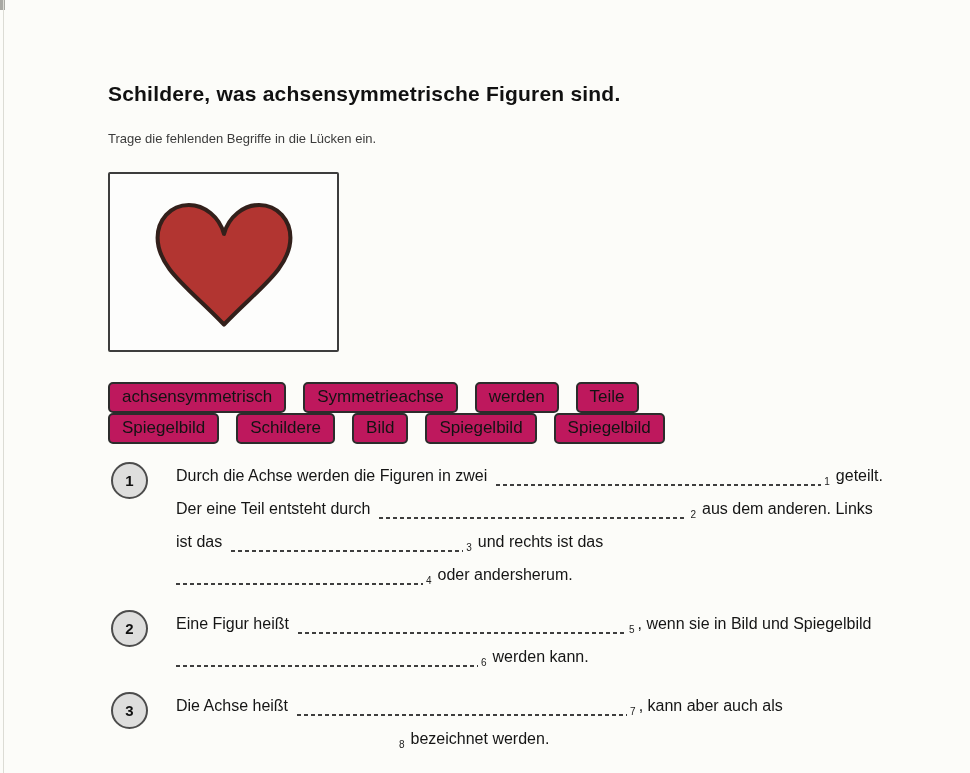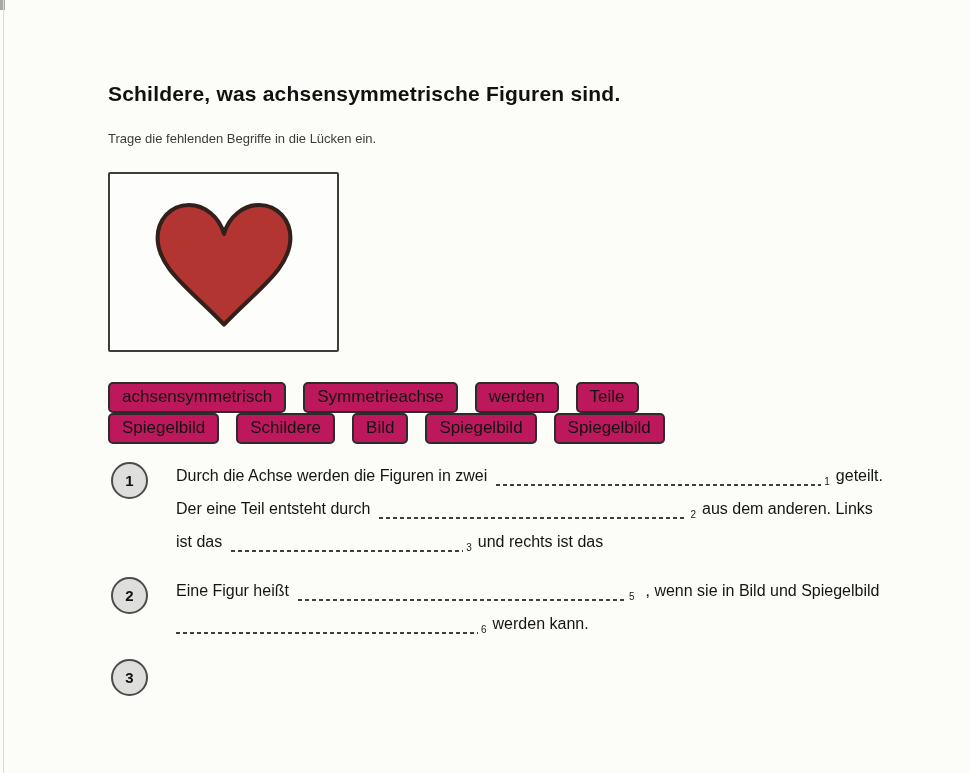--- a/index.html
+++ b/index.html
@@ -50,21 +50,21 @@
   .blank {
     display:inline-block; height:3px;
     background-image:repeating-linear-gradient(90deg,#3e3e3e 0 4px,transparent 4px 7px);
     background-size:100% 2px; background-repeat:no-repeat; background-position:0 100%;
     margin:0 3px 0 9px; transform:translateY(5px);
   }
   .q-line > .blank:first-child { margin-left:0; }
   .blank.noline { background:none; }
   .bnum { font-size:10px; position:relative; top:4px; color:#222; }
   .qt-post { margin-left:6px; }
-  .qt-post.tight { margin-left:11px; }
+  .qt-post.tight { margin-left:3px; }
 </style>
 </head>
 <body>
 
 <div class="page">
   <div class="edge-top-notch"></div>
   <div class="edge-left-line"></div>
 
   <div class="content">
 
@@ -106,20 +106,23 @@
         <div class="q-body">
           <div class="q-line">
             <span class="qt-pre">Durch die Achse werden die Figuren in zwei</span><span class="blank" style="width:325px"></span><span class="bnum">1</span><span class="qt-post">geteilt.</span>
           </div>
           <div class="q-line">
             <span class="qt-pre">Der eine Teil entsteht durch</span><span class="blank" style="width:308px"></span><span class="bnum">2</span><span class="qt-post">aus dem anderen. Links</span>
           </div>
           <div class="q-line">
             <span class="qt-pre">ist das</span><span class="blank" style="width:232px"></span><span class="bnum">3</span><span class="qt-post">und rechts ist das</span>
           </div>
+          <div class="q-line">
+            <span class="blank" style="width:247px"></span><span class="bnum">4</span><span class="qt-post">oder andersherum.</span>
+          </div>
         </div>
       </div>
 
       <div class="question">
         <div class="q-circle">
           <span>2</span>
         </div>
         <div class="q-body">
           <div class="q-line">
             <span class="qt-pre">Eine Figur heißt</span><span class="blank" style="width:328px"></span><span class="bnum">5</span><span class="qt-post tight">, wenn sie in Bild und Spiegelbild</span>
@@ -127,17 +130,25 @@
           <div class="q-line">
             <span class="blank" style="width:302px"></span><span class="bnum">6</span><span class="qt-post">werden kann.</span>
           </div>
         </div>
       </div>
 
       <div class="question">
         <div class="q-circle">
           <span>3</span>
         </div>
+        <div class="q-body">
+          <div class="q-line">
+            <span class="qt-pre">Die Achse heißt</span><span class="blank" style="width:330px"></span><span class="bnum">7</span><span class="qt-post tight">, kann aber auch als</span>
+          </div>
+          <div class="q-line">
+            <span class="blank noline" style="width:220px"></span><span class="bnum">8</span><span class="qt-post">bezeichnet werden.</span>
+          </div>
+        </div>
       </div>
 
     </div>
   </div>
 </div>
 
 </body></html>

